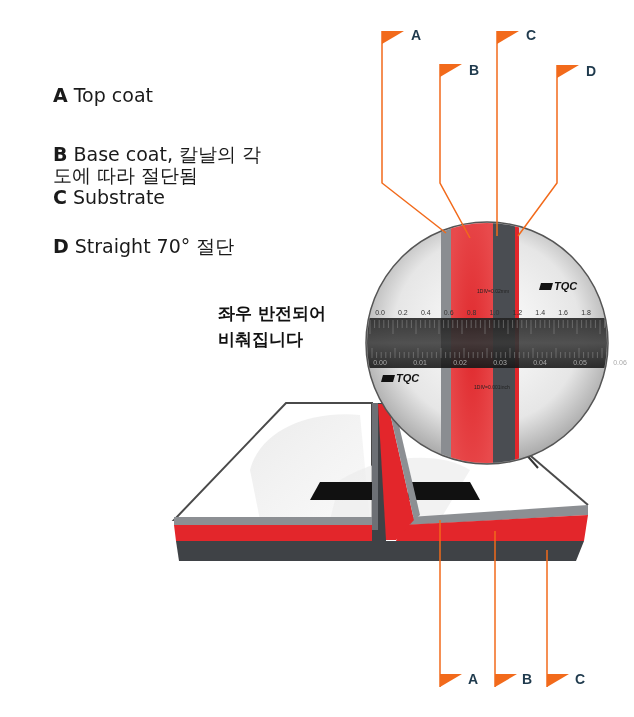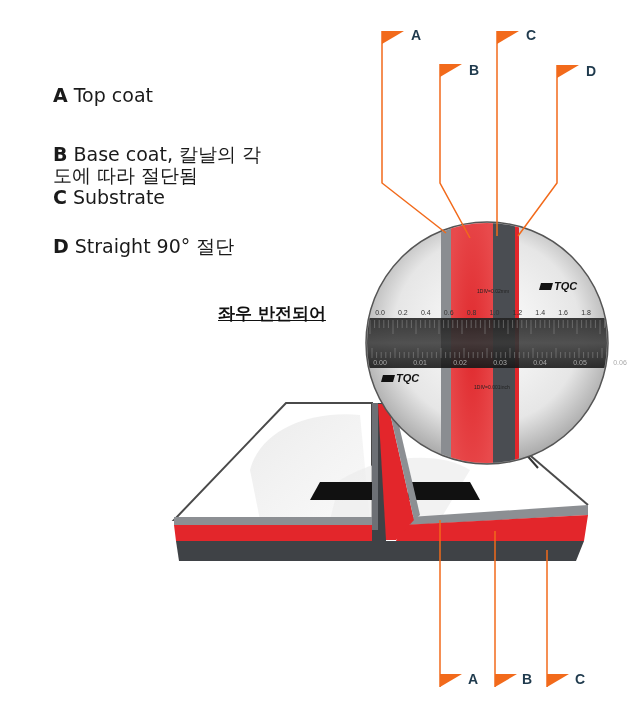--- a/index.html
+++ b/index.html
@@ -1,21 +1,21 @@
 <!DOCTYPE html>
 <html><head>
   <meta charset="utf-8">
   <style>
     html, body { margin: 0; padding: 0; background: #ffffff; }
     body { width: 634px; height: 717px; position: relative; overflow: hidden;
            font-family: "DejaVu Sans", "Liberation Sans", sans-serif; }
     .legend { position: absolute; left: 26px; top: 80px; color: #1a1a1a; font-size: 19px; line-height: 1; }
     .legend .row { position: absolute; left: 0; white-space: nowrap; margin-left: 27px; }
     .legend .key { font-weight: bold; margin-right: 6px; }
-    .note { position: absolute; left: 218px; top: 300px; font-weight: bold; font-size: 17px; line-height: 26px; color: #111; text-decoration: underline; }
+    .note { position: absolute; left: 218px; top: 300px; font-weight: bold; font-size: 17px; line-height: 26px; color: #111; }
     svg.diagram { position: absolute; left: 0; top: 0; }
     .flag-label { font-family: "Liberation Sans", sans-serif; font-weight: bold; font-size: 14px; fill: #1f3a4d; }
     .scale-text { font-family: "Liberation Sans", sans-serif; font-size: 7px; fill: #333; }
     .scale-text-dark { font-family: "Liberation Sans", sans-serif; font-size: 7px; fill: #aaa; }
     .div-text { font-family: "Liberation Sans", sans-serif; font-size: 5px; fill: #222; }
     .logo-text { font-family: "Liberation Sans", sans-serif; font-weight: bold; font-style: italic; font-size: 11px; fill: #111; }
   </style>
 </head>
 <body>
 
@@ -26,26 +26,27 @@
   <div class="row" style="top:65px">
     <span class="key">B</span><span>Base coat, 칼날의 각</span>
   </div>
   <div class="row" style="top:86px">
     <span>도에 따라 절단됨</span>
   </div>
   <div class="row" style="top:108px">
     <span class="key">C</span><span>Substrate</span>
   </div>
   <div class="row" style="top:157px">
-    <span class="key">D</span><span>Straight 90° 절단</span>
+    <span class="key">D</span><span>Straight 70° 절단</span>
   </div>
 </div>
 
 <div class="note">
   <div>좌우 반전되어</div>
+  <div>비춰집니다</div>
 </div>
 
 <svg class="diagram" width="634" height="717" viewBox="0 0 634 717">
   <defs>
     <radialGradient id="lensGrad" cx="50%" cy="45%" r="55%">
       <stop offset="0%" stop-color="#ffffff"></stop>
       <stop offset="70%" stop-color="#e6e6e6"></stop>
       <stop offset="100%" stop-color="#a9a9a9"></stop>
     </radialGradient>
     <linearGradient id="bandGrad" x1="0" y1="0" x2="0" y2="1">

